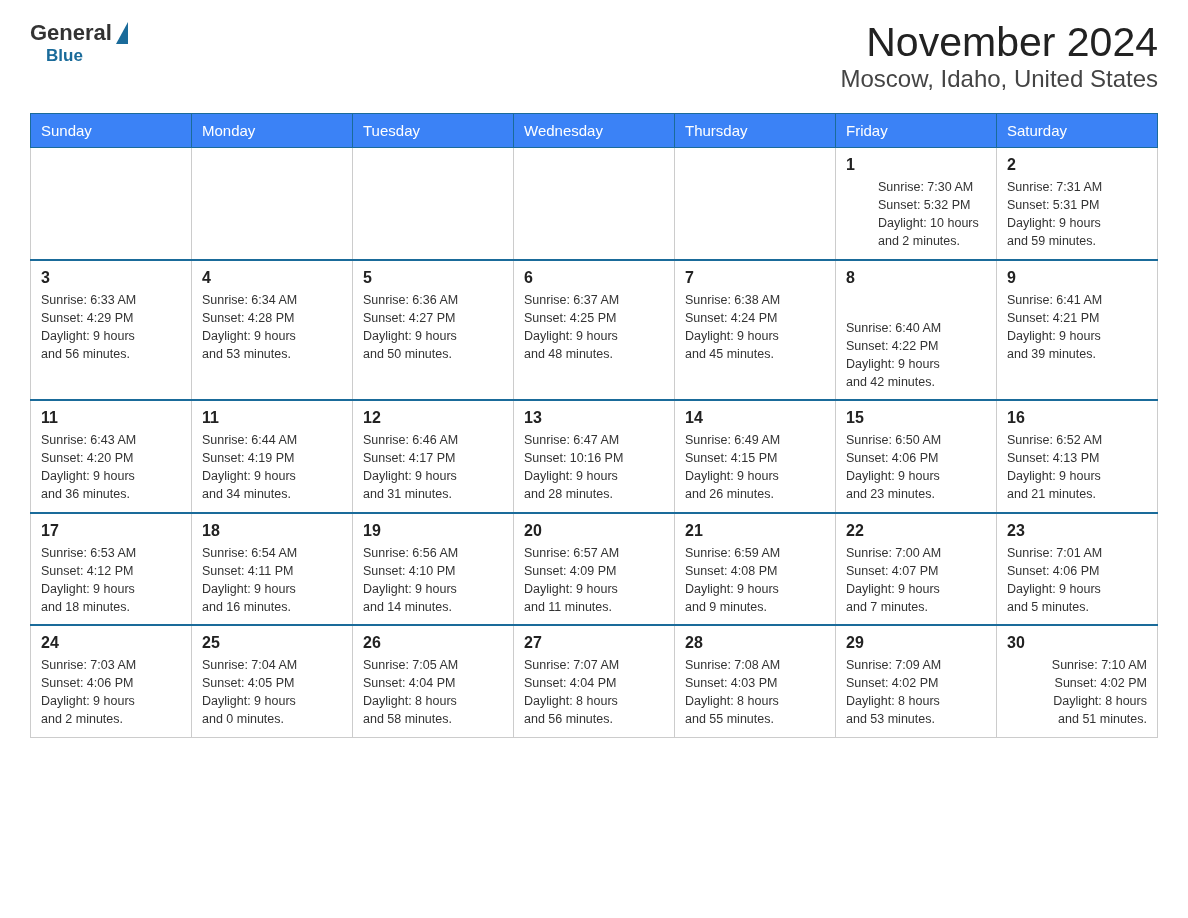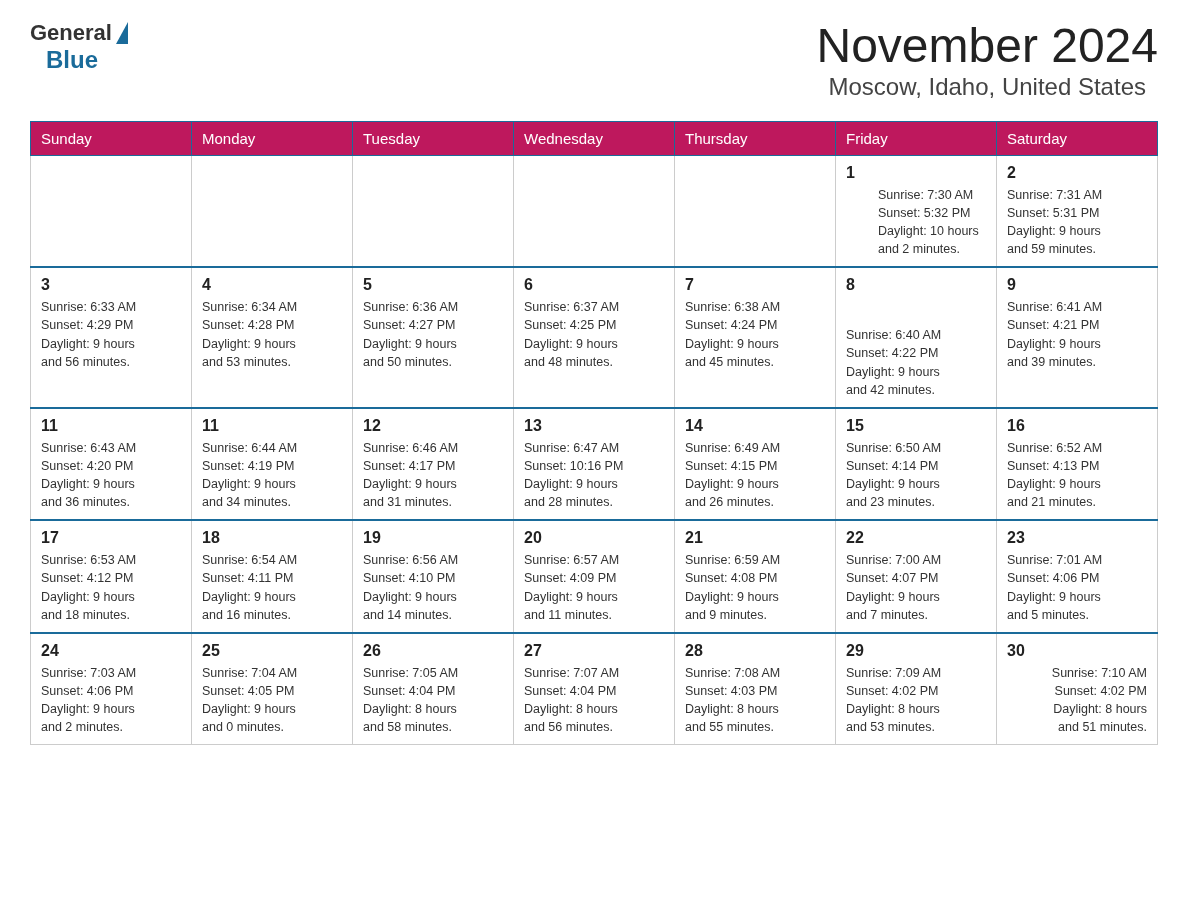--- a/index.html
+++ b/index.html
@@ -32,46 +32,46 @@
       color: #333;
     }
     .logo-triangle {
       width: 0;
       height: 0;
       border-left: 12px solid transparent;
       border-bottom: 22px solid #1a6b9a;
       margin-left: 2px;
     }
     .logo-blue {
-      font-size: 24px;
+      font-size: 17px;
       font-weight: bold;
       color: #1a6b9a;
       margin-left: 16px;
     }
     .title-section {
       text-align: right;
     }
     .month-year {
-      font-size: 48px;
+      font-size: 41px;
       font-weight: normal;
       color: #222;
       line-height: 1.1;
     }
     .location {
       font-size: 24px;
       color: #444;
       text-align: center;
     }
     .calendar {
       width: 100%;
       border-collapse: collapse;
       border: 1px solid #aaa;
     }
     .calendar th {
-      background-color: #be185d;
+      background-color: #3b82f6;
       color: #fff;
       font-size: 15px;
       font-weight: normal;
       padding: 8px 10px;
       text-align: left;
       border: 1px solid #1a6b9a;
     }
     .calendar td {
       vertical-align: top;
       padding: 8px 10px;
@@ -235,21 +235,21 @@
         <td>
           <span class="day-number">14</span>
           <div class="day-info" style="white-space: pre-line;">Sunrise: 6:49 AM
 Sunset: 4:15 PM
 Daylight: 9 hours
 and 26 minutes.</div>
         </td>
         <td>
           <span class="day-number">15</span>
           <div class="day-info" style="white-space: pre-line;">Sunrise: 6:50 AM
-Sunset: 4:14 PM
+Sunset: 4:06 PM
 Daylight: 9 hours
 and 23 minutes.</div>
         </td>
         <td>
           <span class="day-number">16</span>
           <div class="day-info" style="white-space: pre-line;">Sunrise: 6:52 AM
 Sunset: 4:13 PM
 Daylight: 9 hours
 and 21 minutes.</div>
         </td>

